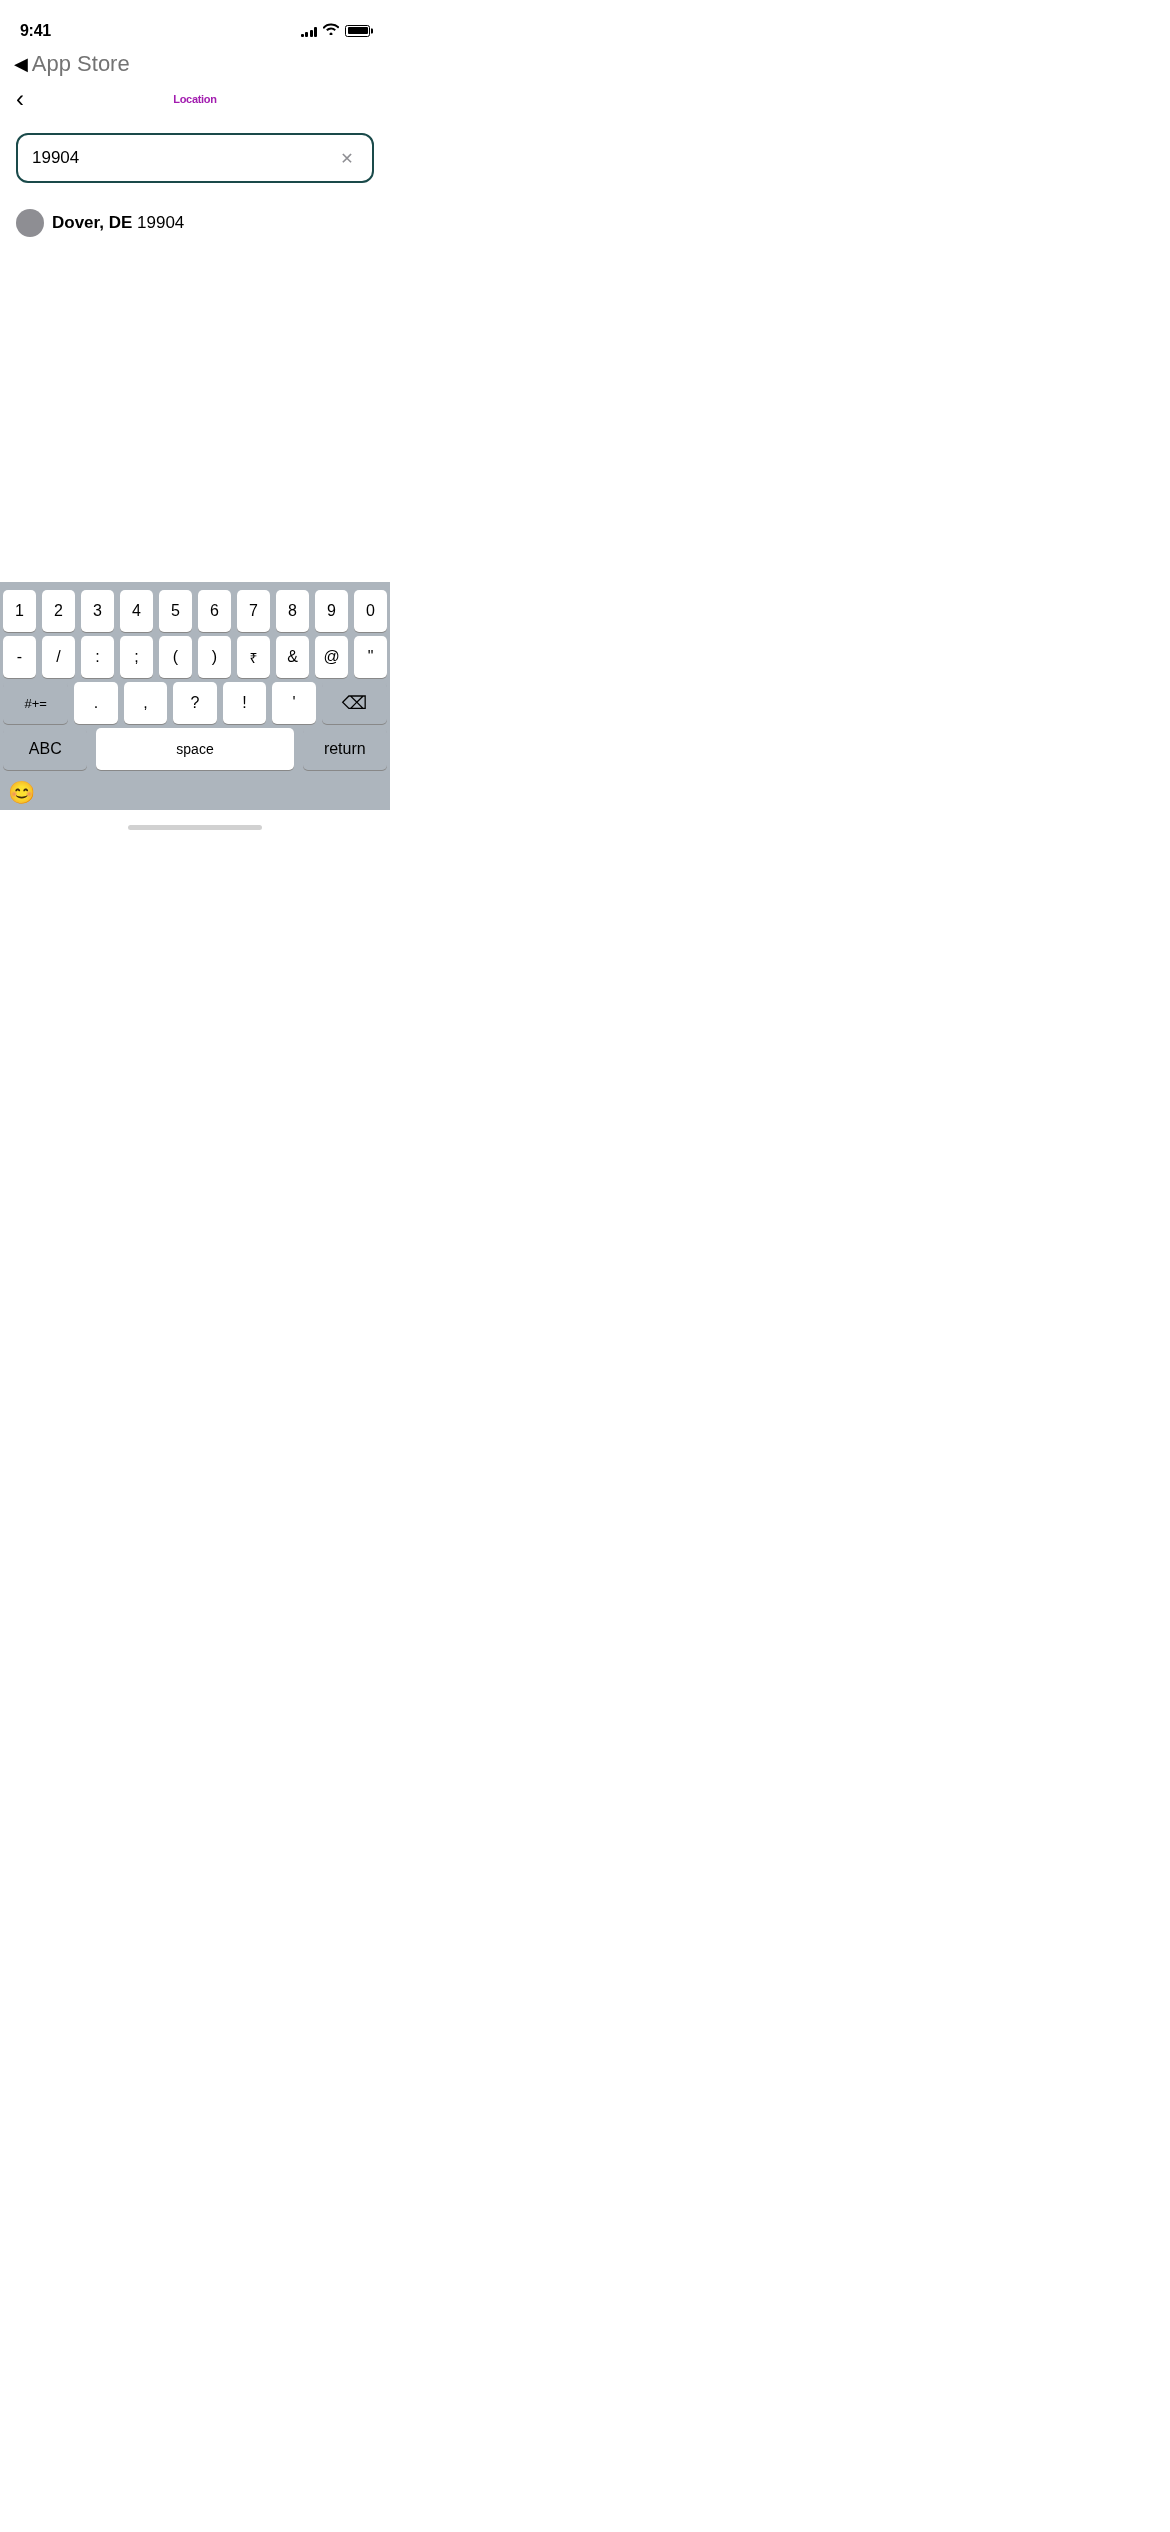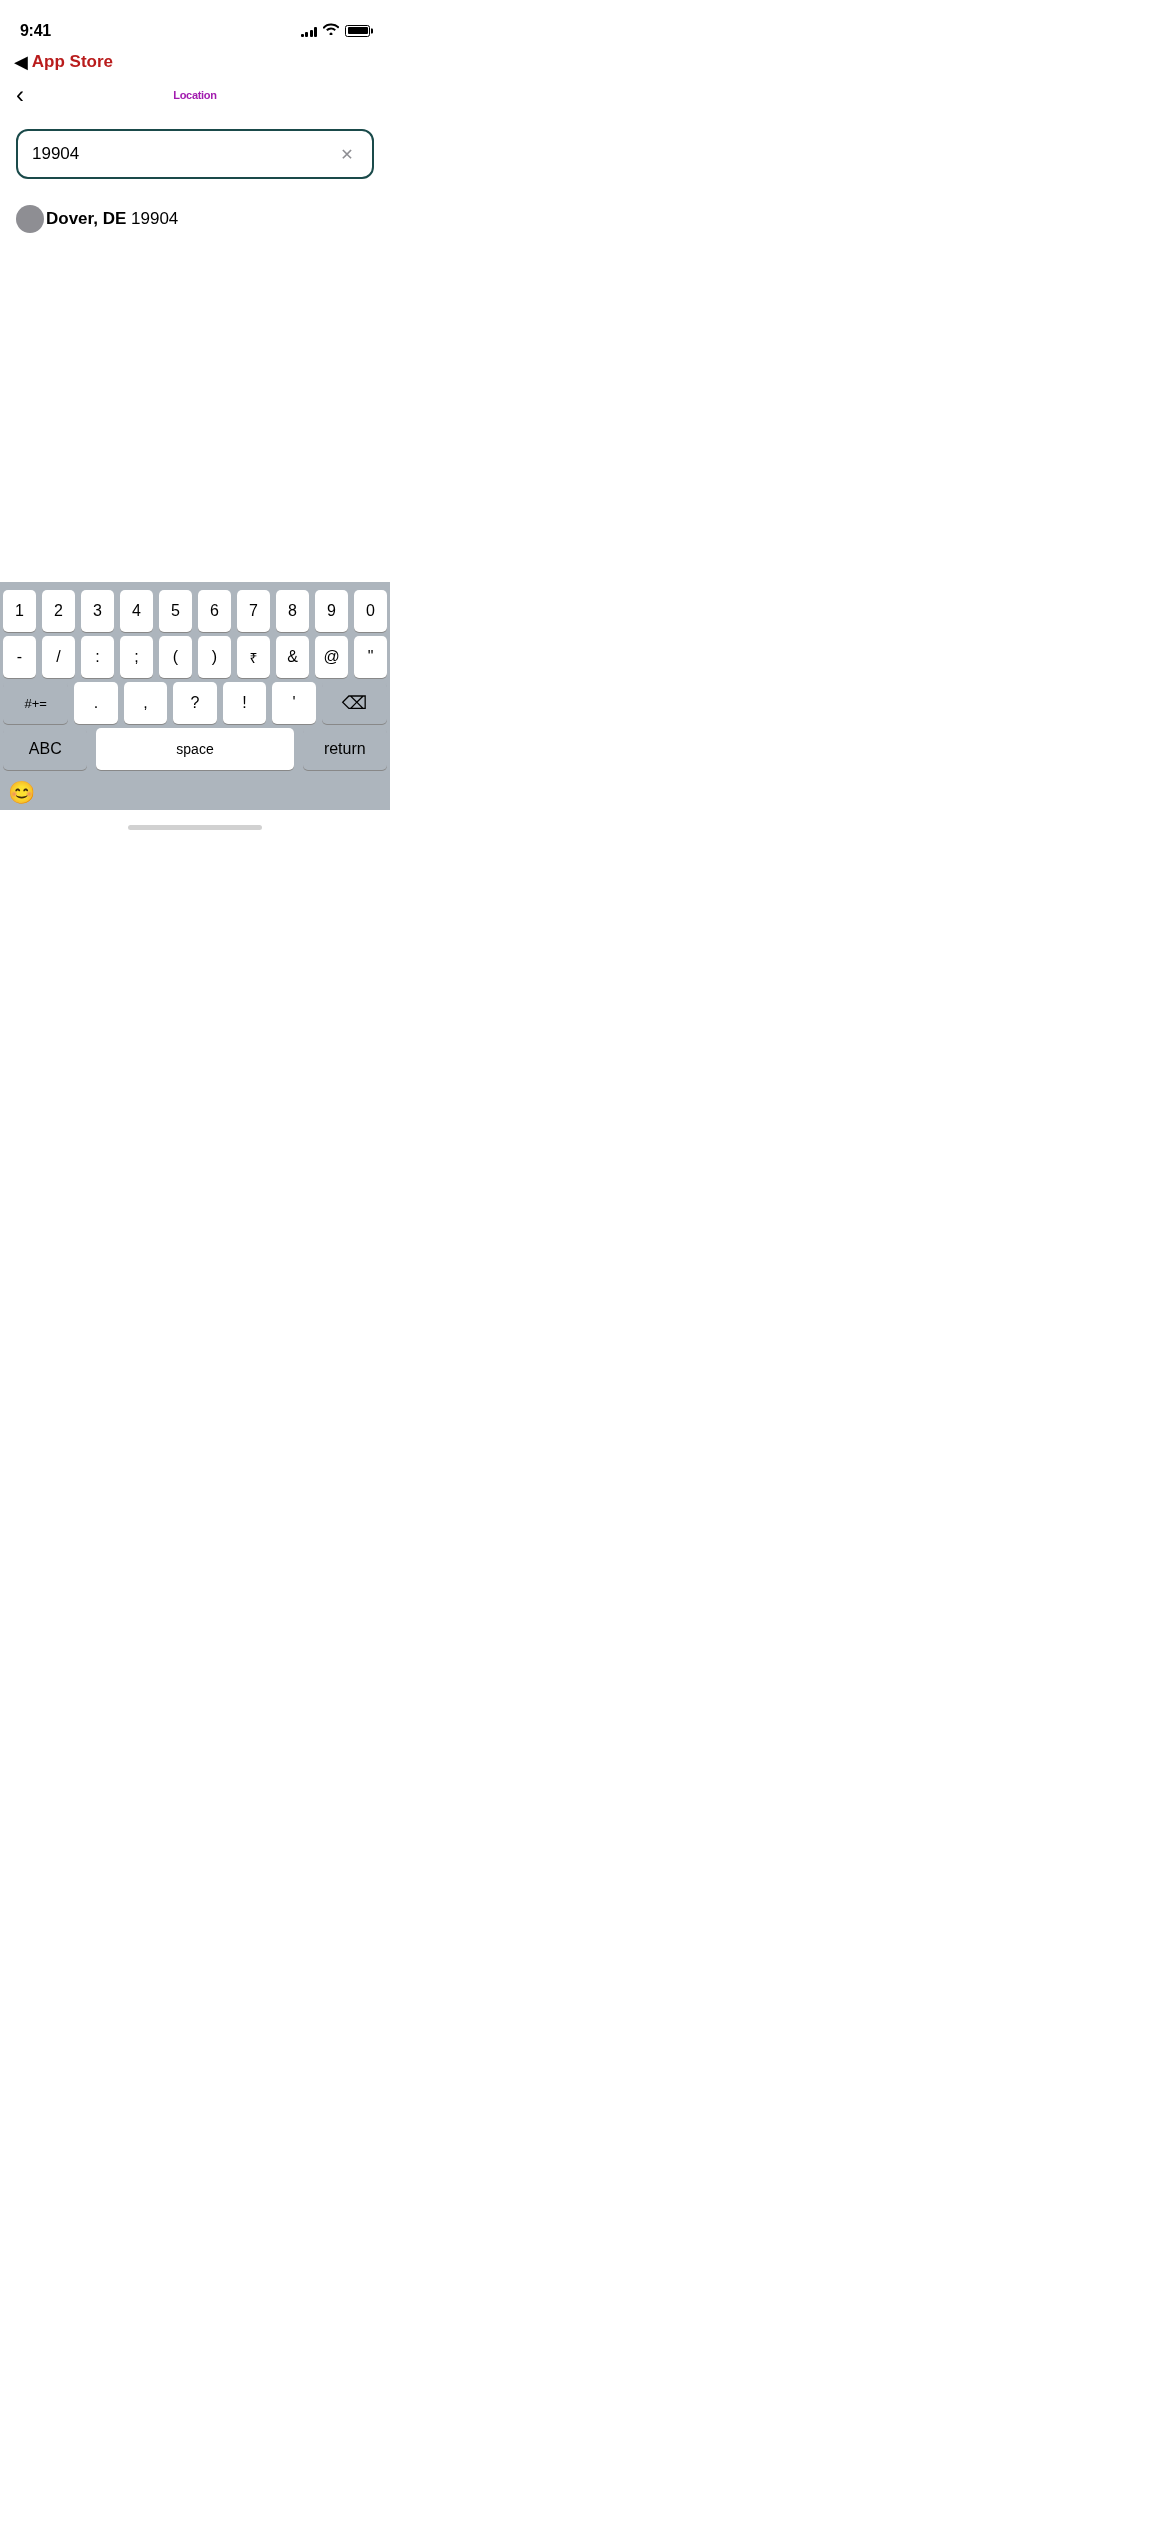--- a/index.html
+++ b/index.html
@@ -91,23 +91,22 @@
       padding: 4px 20px 0 14px;
     }
 
     .back-chevron-small {
       font-size: 18px;
       color: #000;
       margin-right: 4px;
     }
 
     .app-store-label {
-      font-size: 17px;
-      color: #b91c1c;
-      font-weight: bold;
+      font-size: 22px;
+      color: #737373;
     }
 
     
     .nav-bar {
       display: flex;
       align-items: center;
       justify-content: center;
       position: relative;
       padding: 10px 20px;
       height: 44px;
@@ -166,21 +165,21 @@
 
     
     .results-container {
       padding: 16px 16px 0 16px;
     }
 
     .result-item {
       display: flex;
       align-items: center;
       padding: 10px 0;
-      gap: 2px;
+      gap: 8px;
       cursor: pointer;
     }
 
     .location-dot {
       width: 28px;
       height: 28px;
       background: #8e8e93;
       border-radius: 50%;
       flex-shrink: 0;
     }

